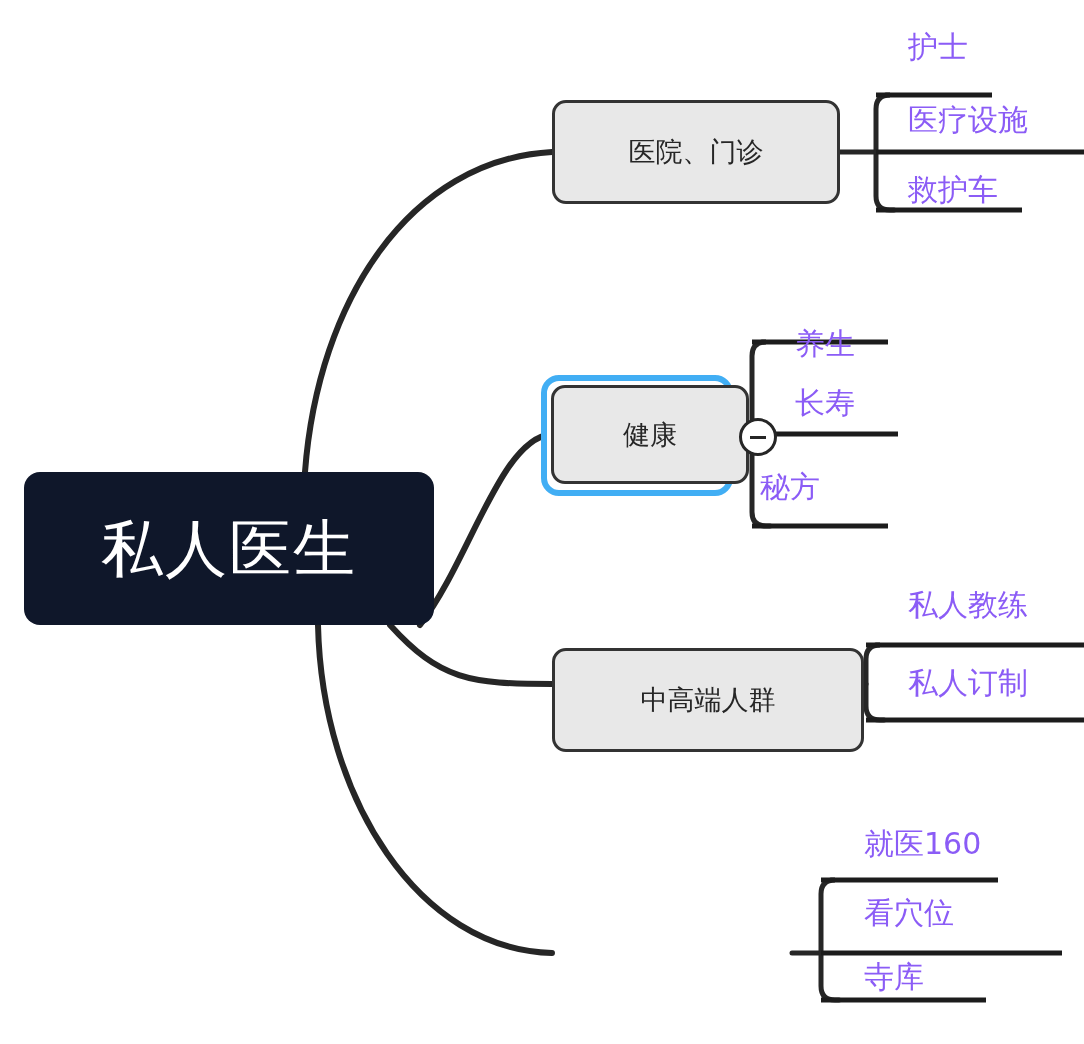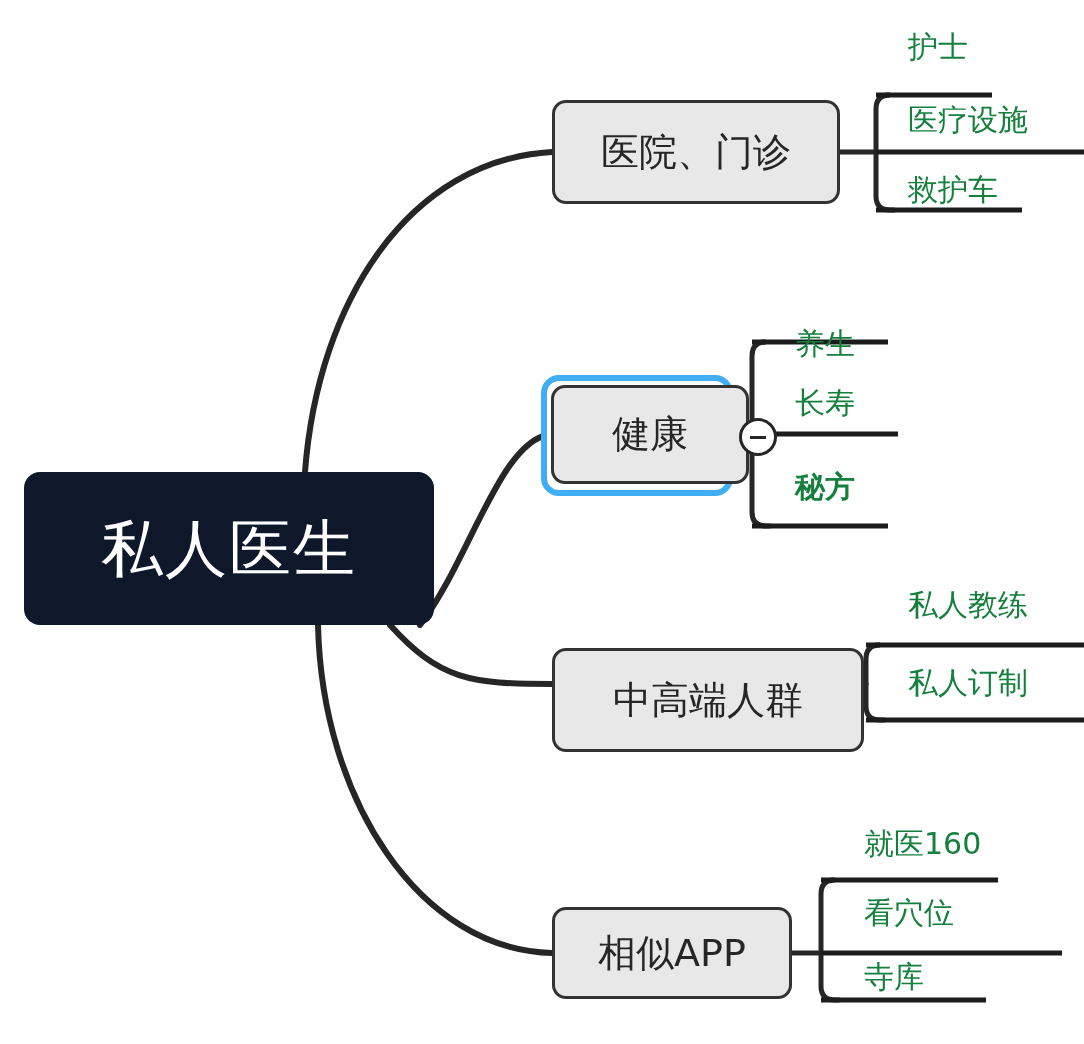--- a/index.html
+++ b/index.html
@@ -45,21 +45,21 @@
     font-size: 62px;
     letter-spacing: 2px;
     z-index: 5;
   }
   
   .branch-node {
     background: #e8e8e8;
     border: 3px solid #333333;
     border-radius: 14px;
     color: #262626;
-    font-size: 38px;
+    font-size: 27px;
     z-index: 5;
   }
   #branch-node-0 { left: 552px; top: 100px; width: 288px; height: 104px; }
   #branch-node-1 { left: 551px; top: 385px; width: 198px; height: 99px; }
   #branch-node-2 { left: 552px; top: 648px; width: 312px; height: 104px; }
   #branch-node-3 { left: 552px; top: 907px; width: 240px; height: 92px; }
 
   
   #selection-ring {
     position: absolute;
@@ -91,21 +91,21 @@
   }
   #collapse-toggle .minus-bar {
     width: 16px;
     height: 3px;
     background: #262626;
   }
   
   .leaf-label {
     position: absolute;
     font-size: 30px;
-    color: #15803d;
+    color: #8b5cf6;
     white-space: nowrap;
     z-index: 5;
     line-height: 1;
   }
 </style>
 </head>
 <body>
 
 <div id="mindmap-canvas">
 
@@ -156,33 +156,32 @@
     </g>
   </svg>
 
   <div class="node" id="root-node">私人医生</div>
 
   <div id="selection-ring"></div>
 
   <div class="node branch-node" id="branch-node-0">医院、门诊</div>
   <div class="node branch-node" id="branch-node-1">健康</div>
   <div class="node branch-node" id="branch-node-2">中高端人群</div>
-  <div class="node branch-node" id="branch-node-3">相似APP</div>
 
   <div id="collapse-toggle">
     <span class="minus-bar"></span>
   </div>
 
   <div class="leaf-label" style="left:908px; top:32px;">护士</div>
   <div class="leaf-label" style="left:908px; top:105px;">医疗设施</div>
   <div class="leaf-label" style="left:908px; top:175px;">救护车</div>
 
   <div class="leaf-label" style="left:795px; top:329px;">养生</div>
   <div class="leaf-label" style="left:795px; top:388px;">长寿</div>
-  <div class="leaf-label" style="left:795px; top:472px;font-weight:bold;">秘方</div>
+  <div class="leaf-label" style="left:760px; top:472px;">秘方</div>
 
   <div class="leaf-label" style="left:908px; top:570px;margin-top:20px;">私人教练</div>
   <div class="leaf-label" style="left:908px; top:668px;">私人订制</div>
 
   <div class="leaf-label" style="left:864px; top:829px;text-align:right;">就医160</div>
   <div class="leaf-label" style="left:864px; top:898px;">看穴位</div>
   <div class="leaf-label" style="left:864px; top:962px;text-align:right;">寺库</div>
 
 </div>
 

